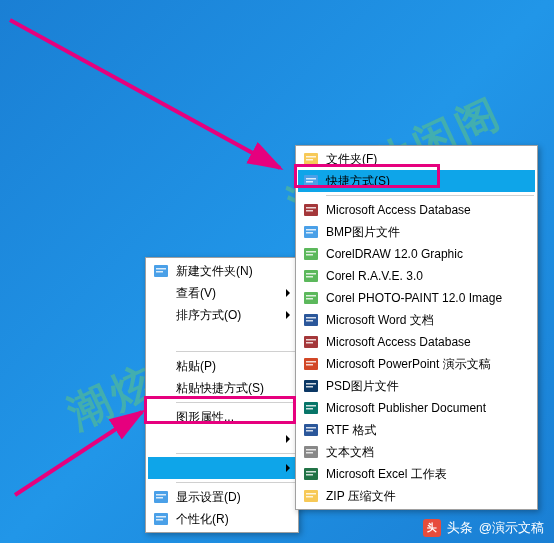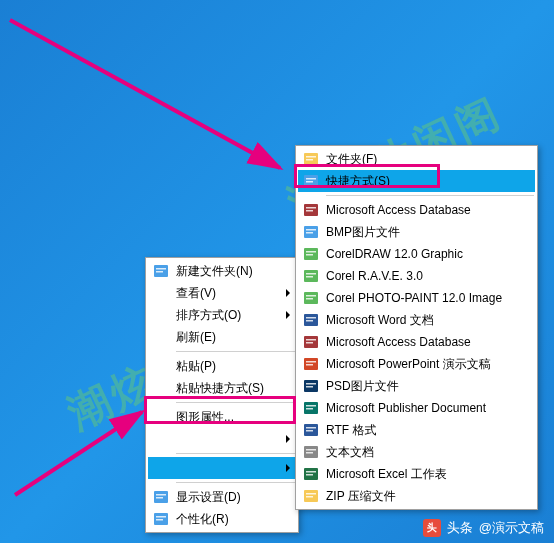--- a/index.html
+++ b/index.html
@@ -138,21 +138,20 @@
       <span class="lbl">查看(V)</span>
       <span class="arr"></span>
     </div>
     <div class="mi">
       <span class="ico"></span>
       <span class="lbl">排序方式(O)</span>
       <span class="arr"></span>
     </div>
     <div class="mi">
       <span class="ico"></span>
-      <span class="lbl">刷新(E)</span>
     </div>
     <div class="sep"></div>
     <div class="mi">
       <span class="ico"></span>
       <span class="lbl">粘贴(P)</span>
     </div>
     <div class="mi">
       <span class="ico"></span>
       <span class="lbl">粘贴快捷方式(S)</span>
     </div>

